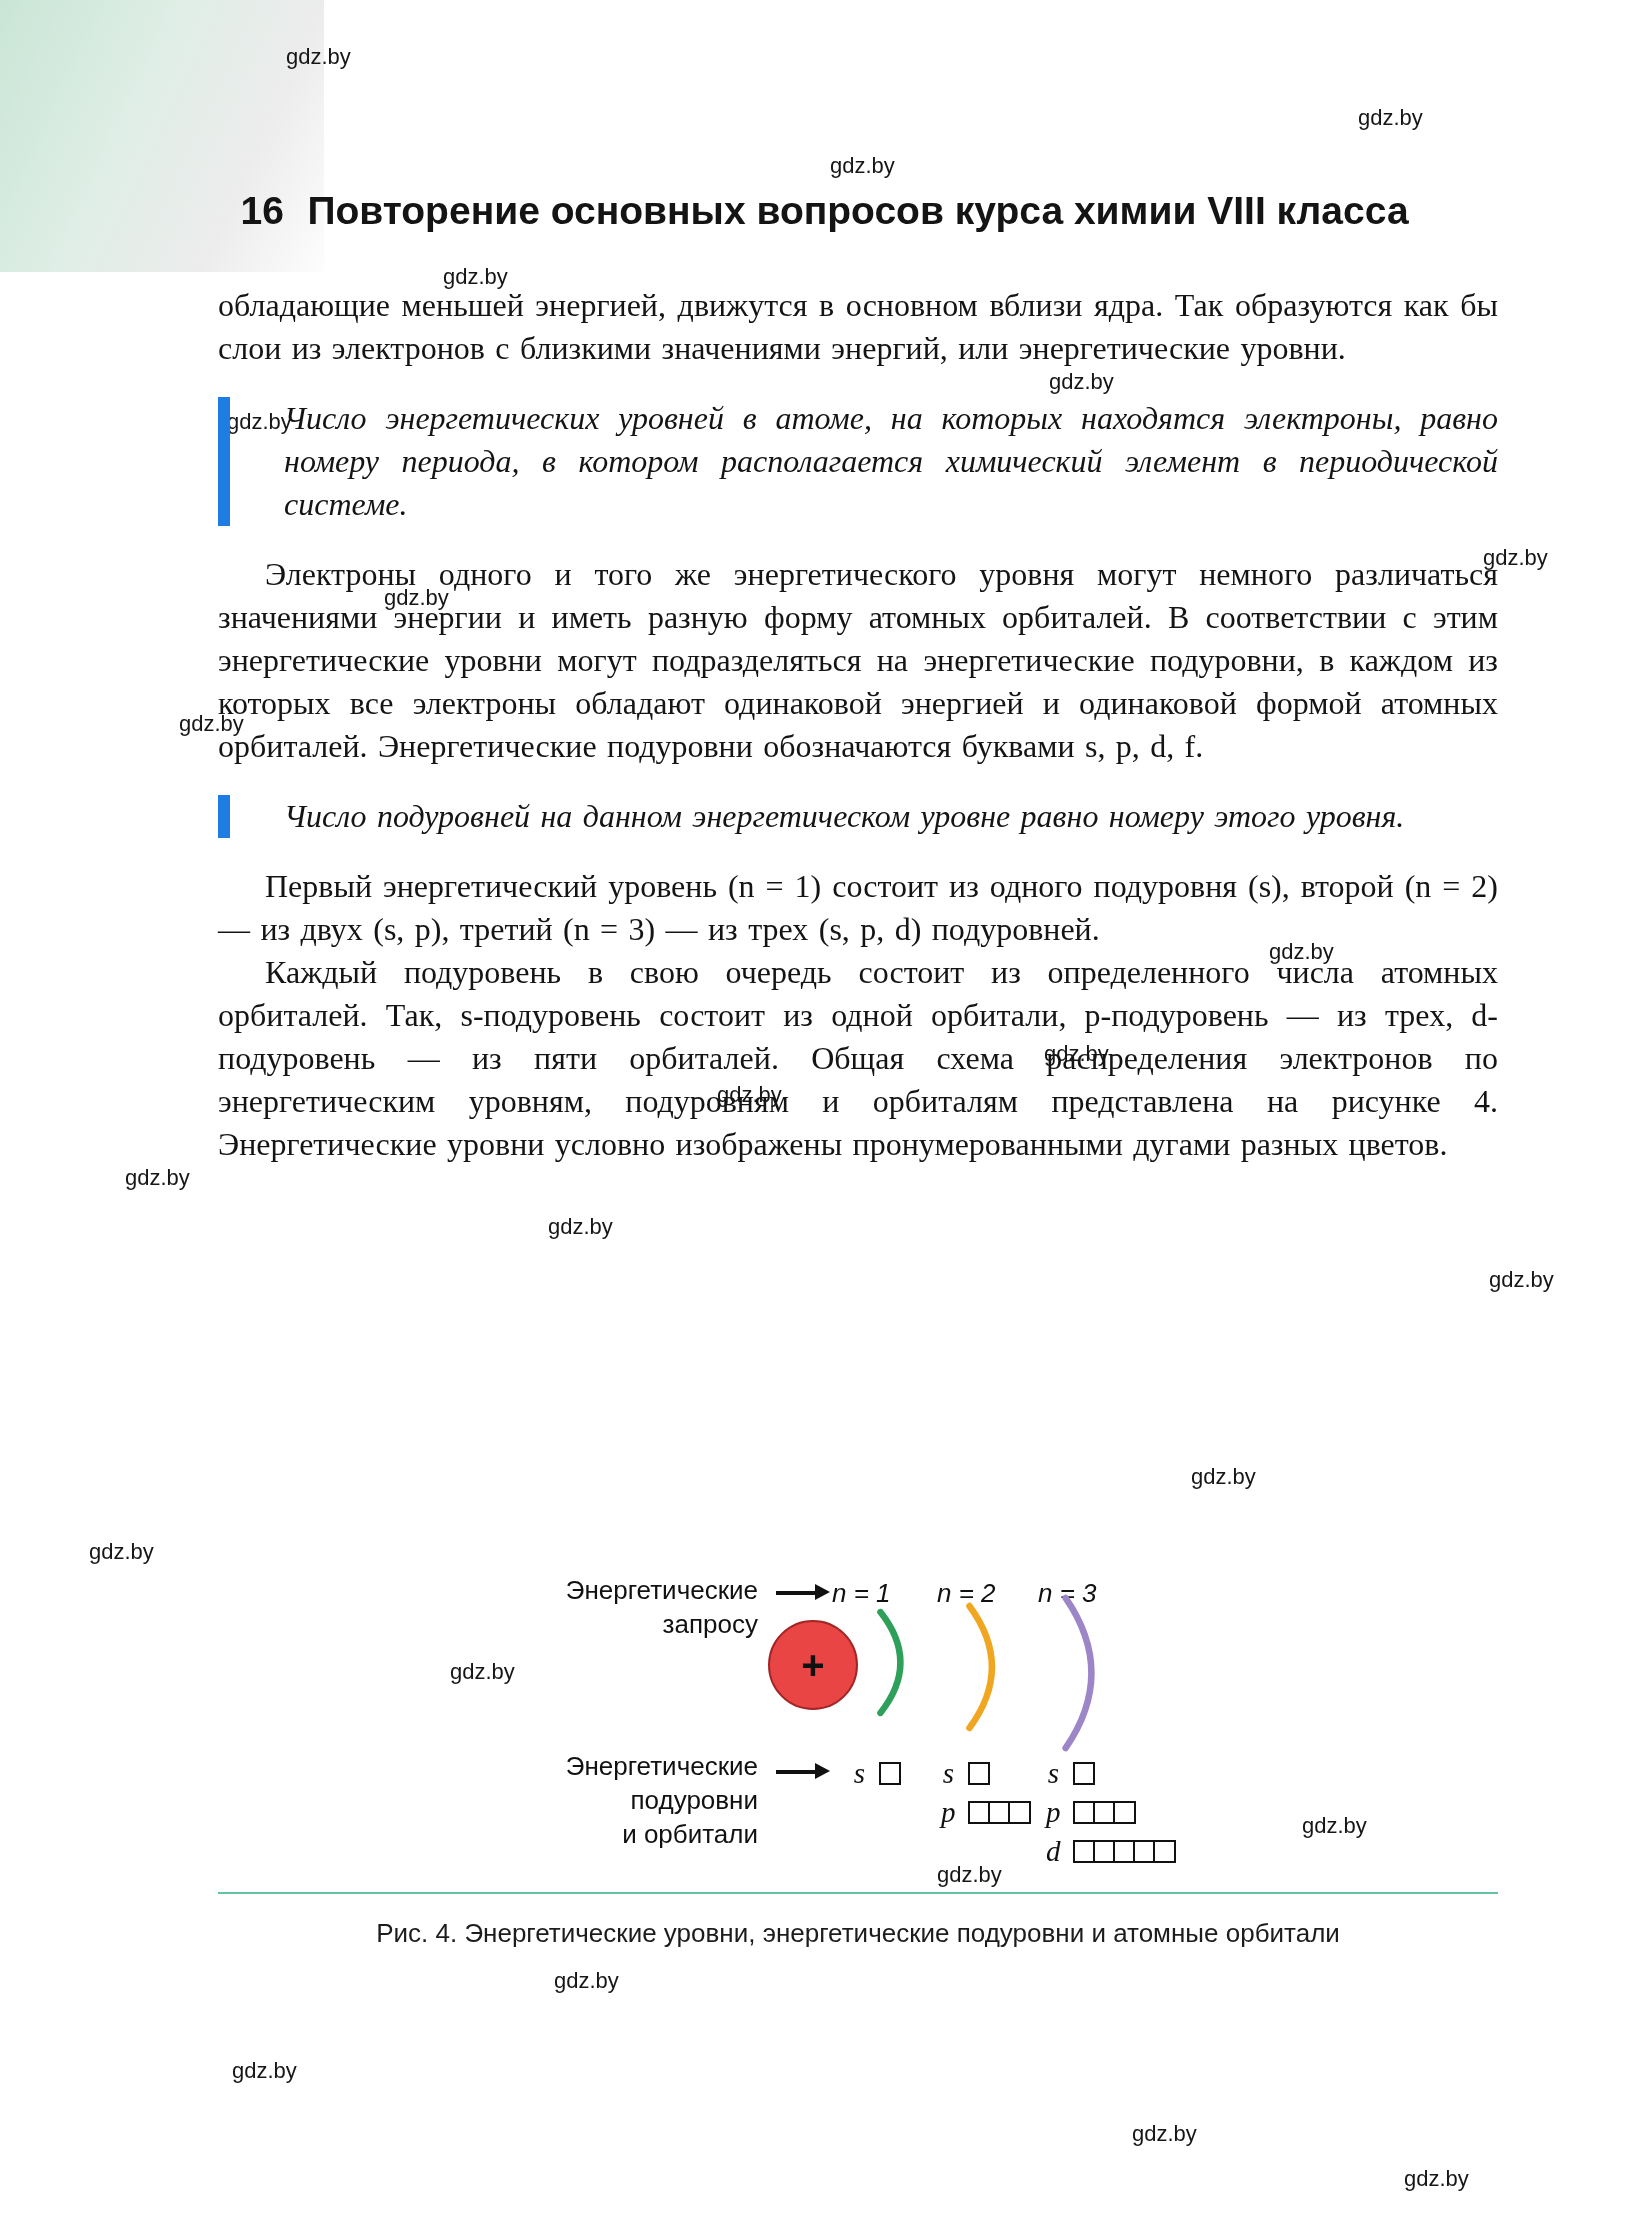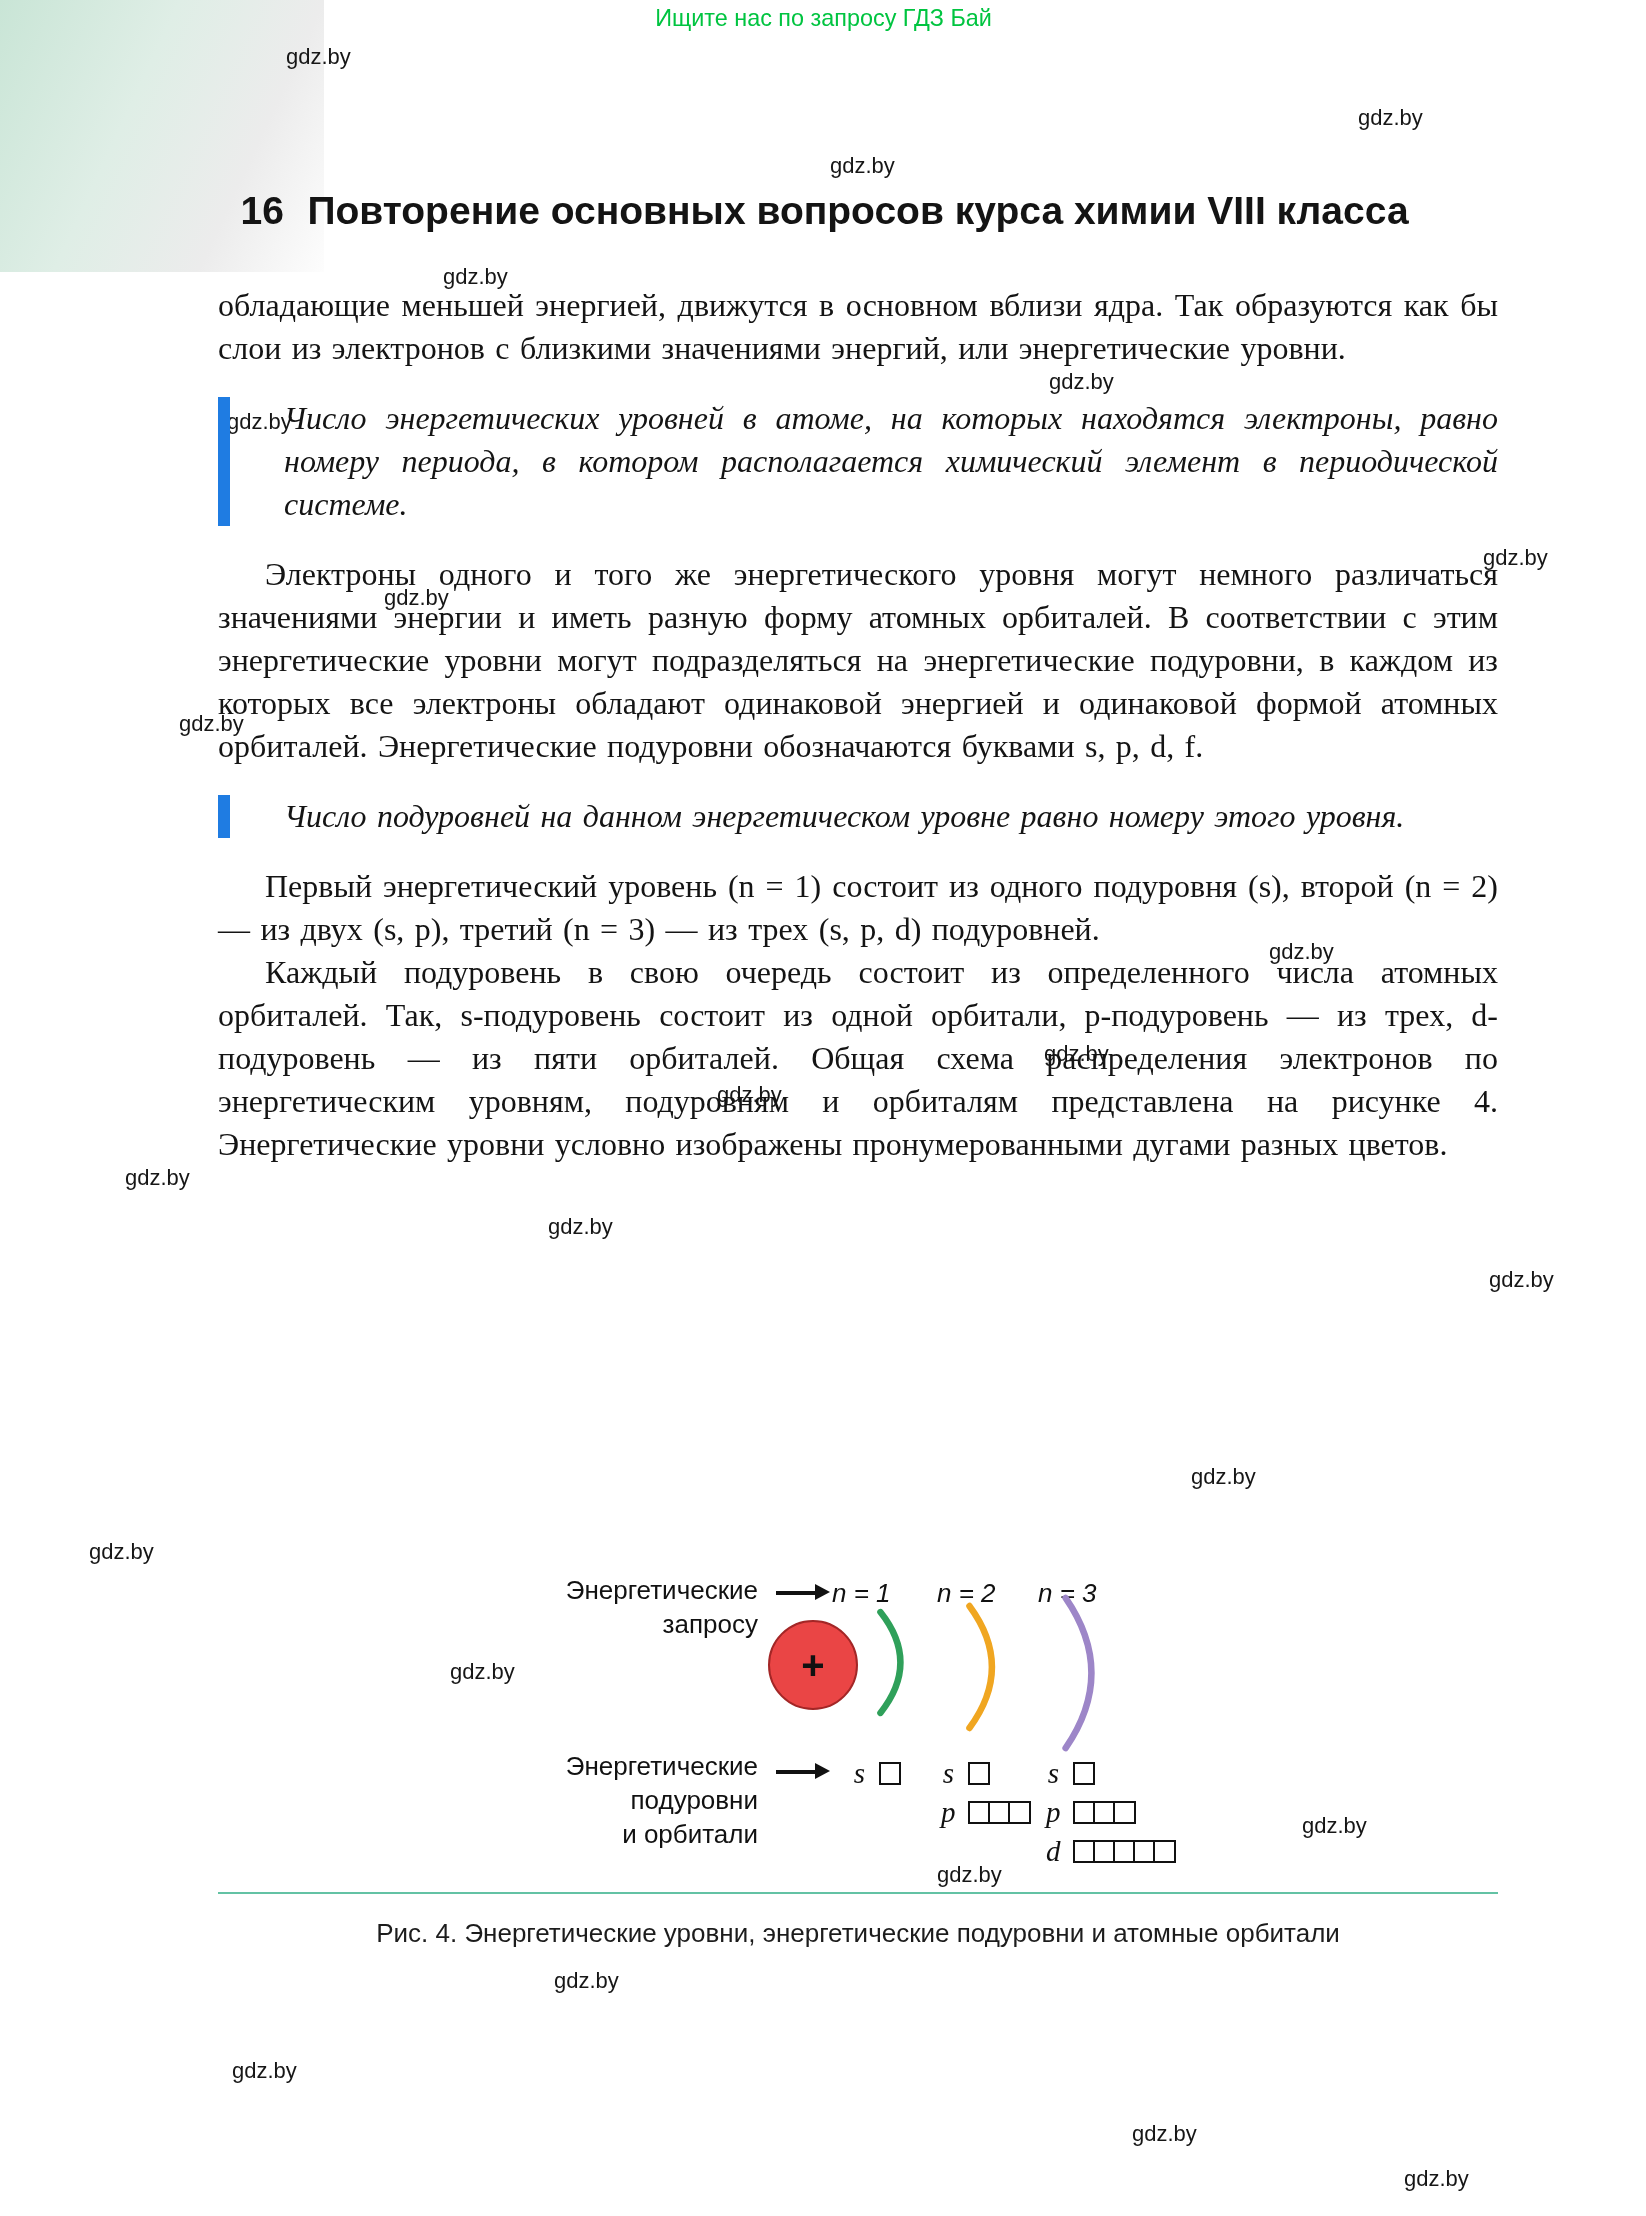--- a/index.html
+++ b/index.html
@@ -82,21 +82,20 @@
     font-family:"Liberation Sans", sans-serif; font-size:23.4px;
   }
   .footer a { color:#1547d8; text-decoration:underline; margin:0 4.8px; cursor:pointer; }
   .footer .sep { color:#1547d8; }
 </style>
 </head>
 <body>
 
 <div class="page">
 
-  <div class="banner">Ищите нас по запросу ГДЗ Бай</div>
   <div class="corner-gradient"></div>
 
   <span class="watermark" style="left:286px;top:44px">gdz.by</span>
   <span class="watermark" style="left:1358px;top:105px">gdz.by</span>
   <span class="watermark" style="left:830px;top:153px">gdz.by</span>
   <span class="watermark" style="left:443px;top:264px">gdz.by</span>
   <span class="watermark" style="left:1049px;top:369px">gdz.by</span>
   <span class="watermark" style="left:227px;top:409px">gdz.by</span>
   <span class="watermark" style="left:1483px;top:545px">gdz.by</span>
   <span class="watermark" style="left:384px;top:585px">gdz.by</span>

